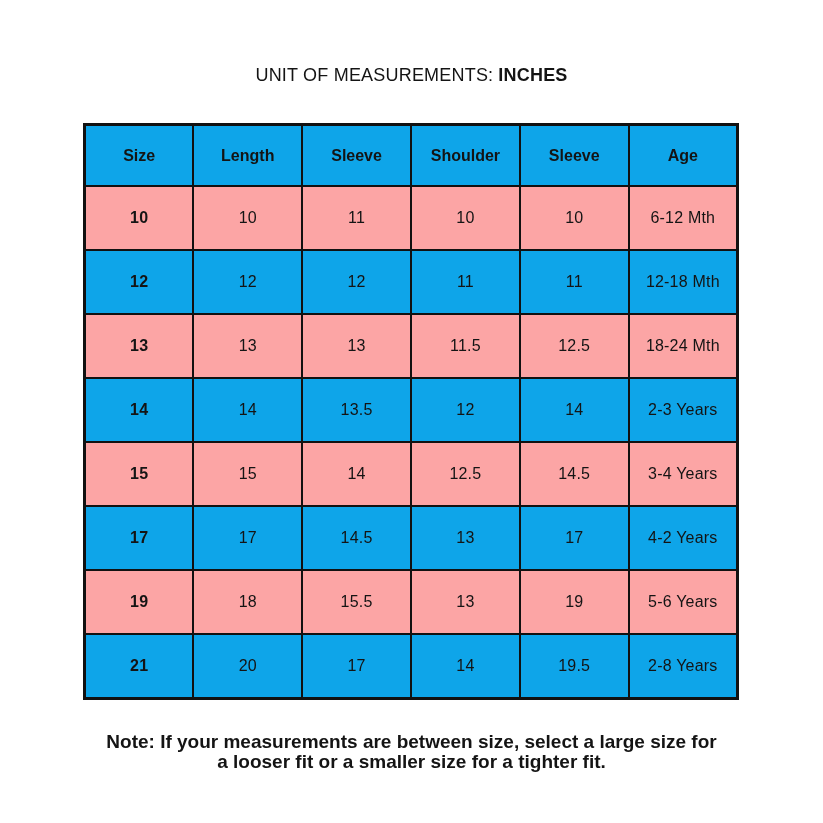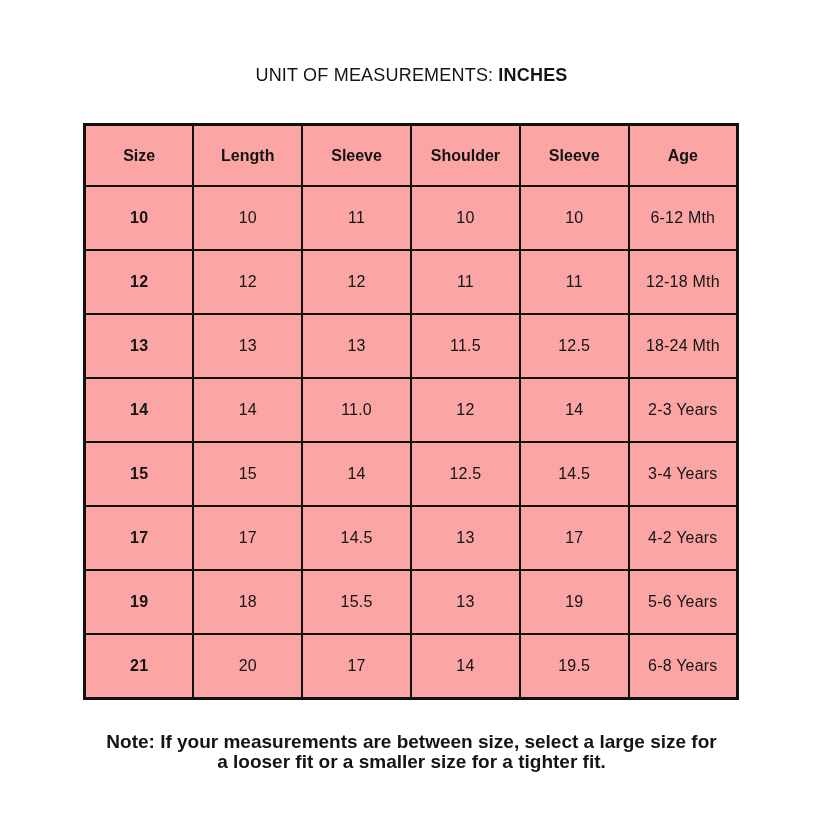--- a/index.html
+++ b/index.html
@@ -28,21 +28,21 @@
     position: absolute; left: 83px; top: 123px;
     width: 656px; height: 576px;
     border-collapse: collapse; table-layout: fixed;
     border: 3px solid #111111;
   }
   .size-table th, .size-table td {
     border: 2px solid #111111;
     text-align: center; vertical-align: middle;
     padding: 0;
     font-size: 16px;
-    background: #fca5a5;
+    background: #0ea5e9;
   }
   .size-table th { font-weight: bold; height: 59px; }
   .size-table td { font-weight: normal; height: 62px; letter-spacing: 0.2px; }
   .size-table td.first-col { font-weight: bold; }
   .size-table tr.alt td { background: #fca5a5; }
 
   .note {
     position: absolute; top: 732px; left: 0; width: 100%;
     text-align: center;
     font-size: 19px; font-weight: bold; line-height: 20px;
@@ -91,21 +91,21 @@
           <td class="first-col">13</td>
           <td>13</td>
           <td>13</td>
           <td>11.5</td>
           <td>12.5</td>
           <td>18-24 Mth</td>
         </tr>
         <tr>
           <td class="first-col">14</td>
           <td>14</td>
-          <td>11.0</td>
+          <td>13.5</td>
           <td>12</td>
           <td>14</td>
           <td>2-3 Years</td>
         </tr>
         <tr class="alt">
           <td class="first-col">15</td>
           <td>15</td>
           <td>14</td>
           <td>12.5</td>
           <td>14.5</td>
@@ -126,21 +126,21 @@
           <td>13</td>
           <td>19</td>
           <td>5-6 Years</td>
         </tr>
         <tr>
           <td class="first-col">21</td>
           <td>20</td>
           <td>17</td>
           <td>14</td>
           <td>19.5</td>
-          <td>6-8 Years</td>
+          <td>2-8 Years</td>
         </tr>
       </tbody>
   </table>
 
   <div class="note">
     <span class="note-inner">Note: If your measurements are between size, select a large size for a looser fit or a smaller size for a tighter fit.</span>
   </div>
 
 </div>
 

